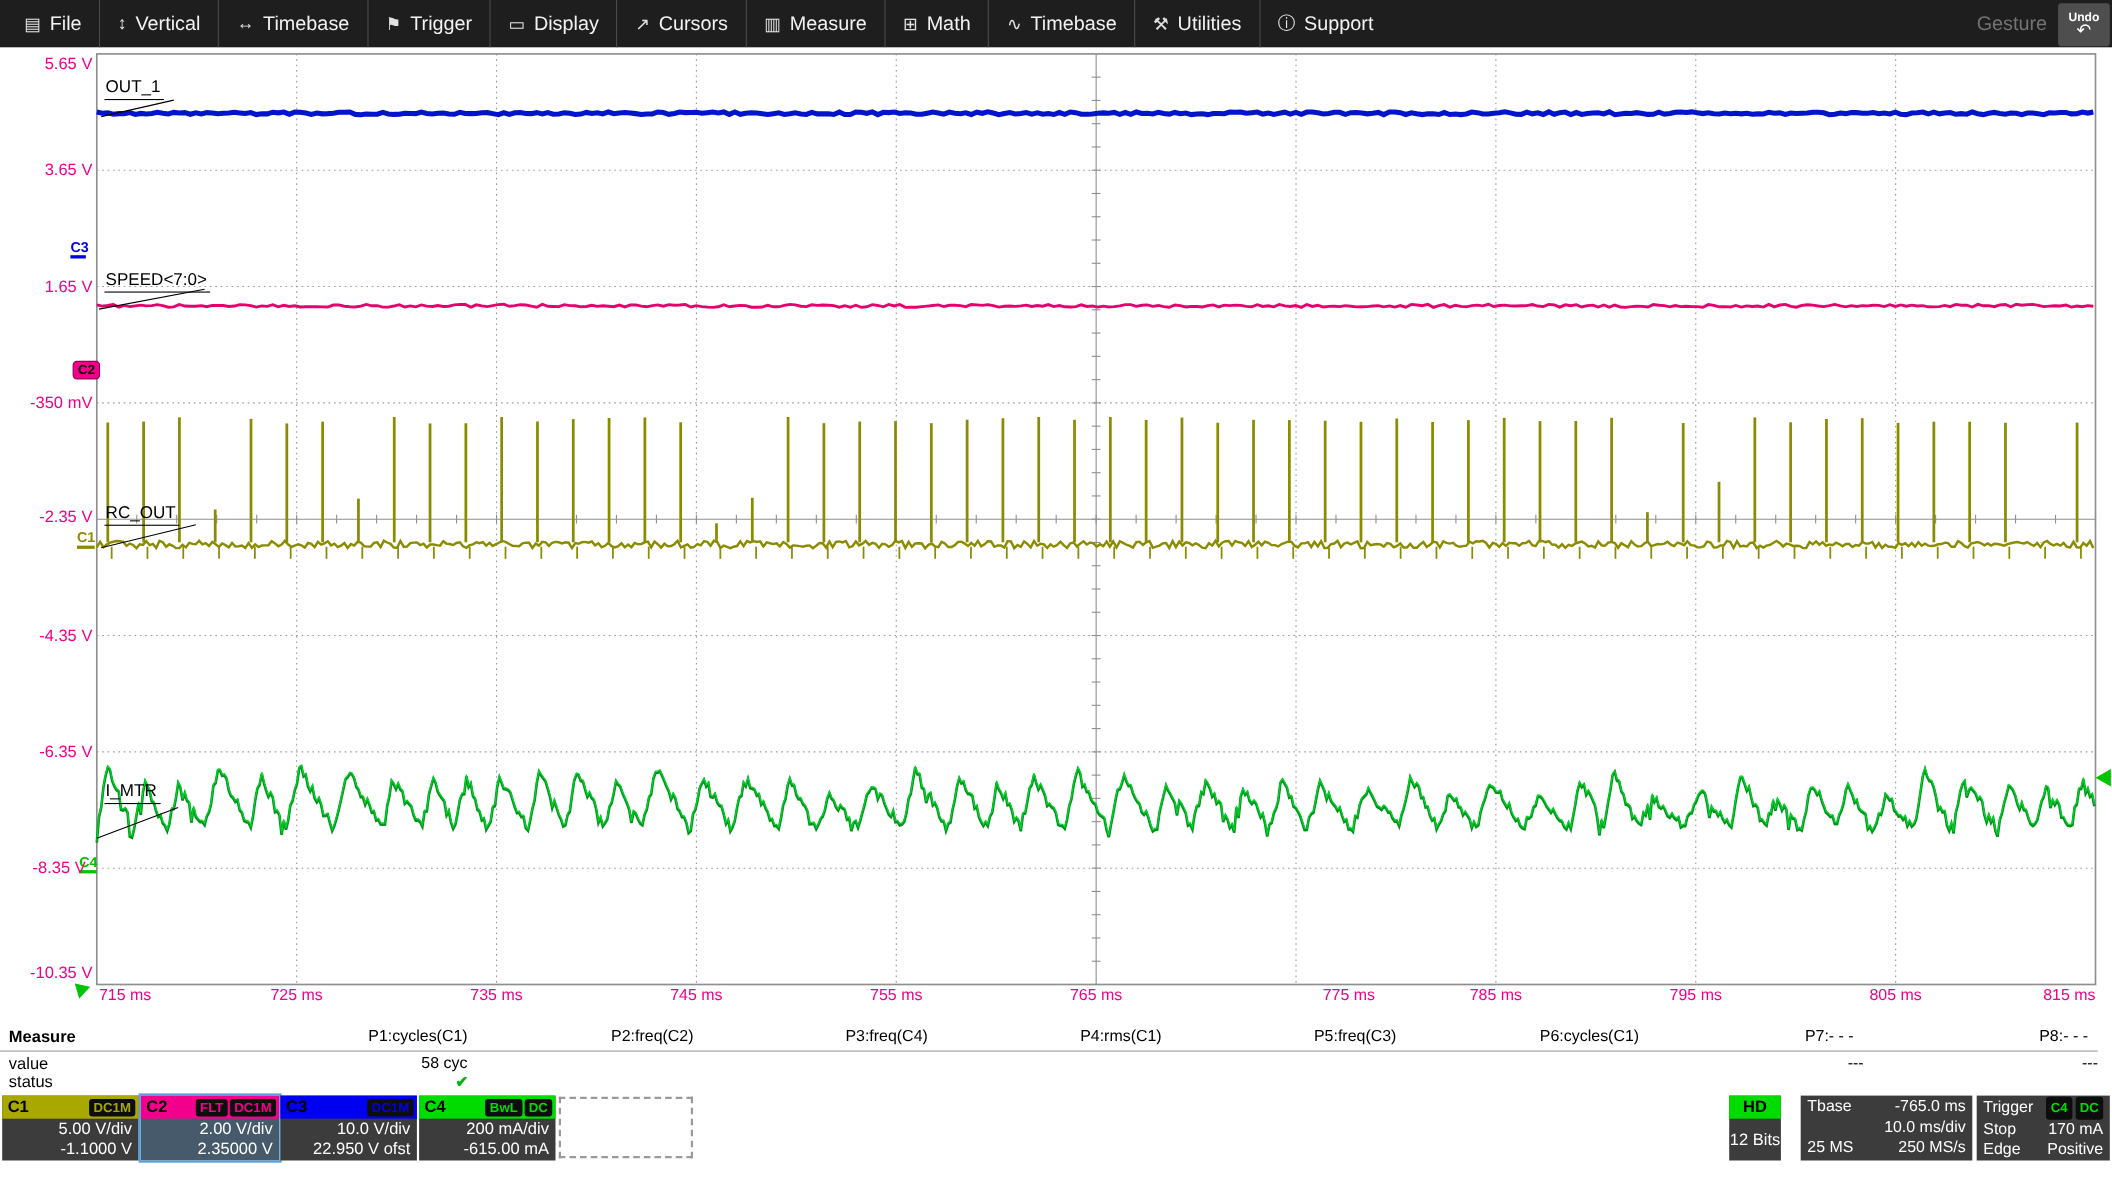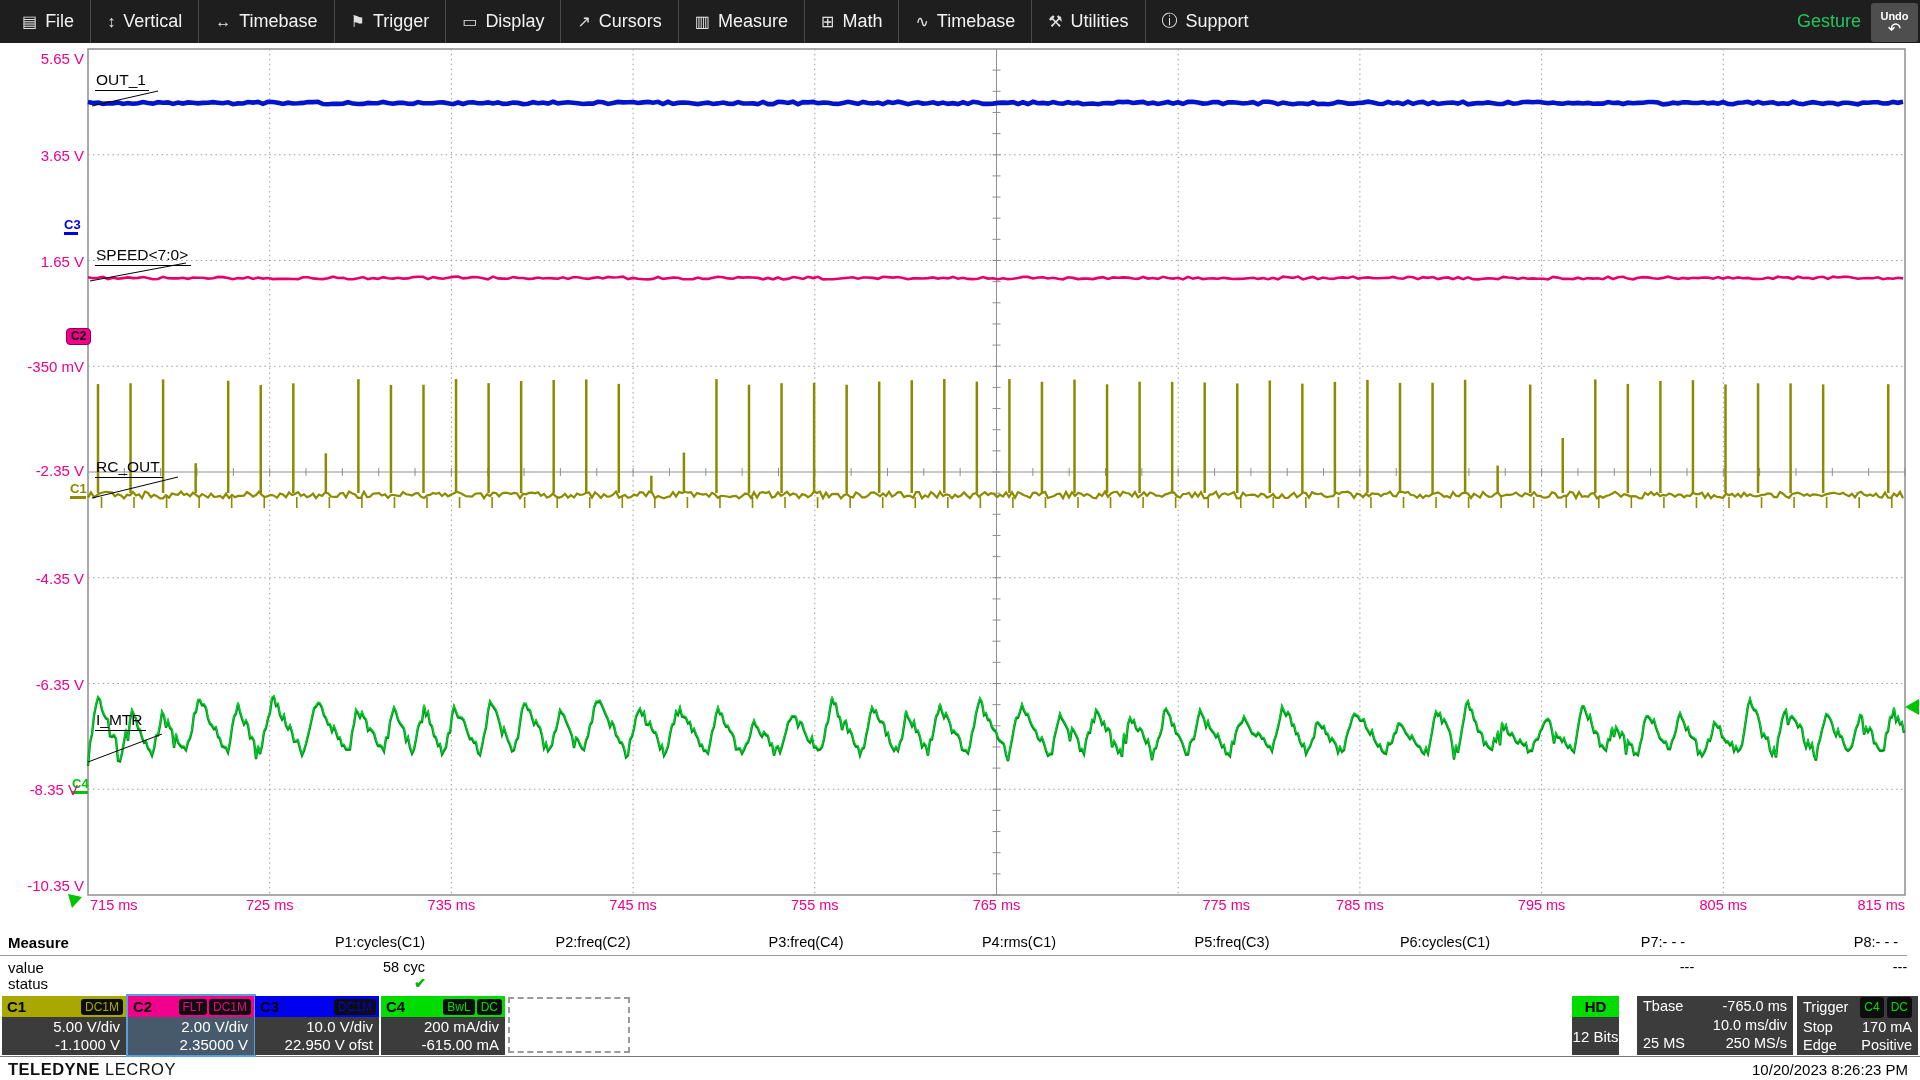--- a/index.html
+++ b/index.html
@@ -13,21 +13,21 @@
     position:absolute; left:0; top:0; width:1920px; height:43px;
     background:#1e1e1e; display:flex; align-items:stretch; color:#f2f2f2;
   }
   .menu-item {
     display:flex; align-items:center; padding:0 16px; font-size:18px;
     border-left:1px solid #4a4a4a; cursor:default; white-space:nowrap;
   }
   .menu-item:first-child { border-left:none; margin-left:6px; }
   .mi-icon { margin-right:8px; font-size:16px; opacity:.92; }
   #menu-right { margin-left:auto; display:flex; align-items:center; }
-  #gesture-label { font-size:18px; color:#22c55e; margin-right:10px; }
+  #gesture-label { font-size:18px; color:#737373; margin-right:10px; }
   #undo-btn {
     width:47px; height:39px; margin:2px 2px 0 0; background:#4e4e4e; border-radius:3px;
     display:flex; flex-direction:column; align-items:center; justify-content:center;
     color:#fff; font-size:11px; font-weight:bold; line-height:12px; cursor:pointer;
   }
   #undo-btn .u-arrow { font-size:16px; font-weight:normal; line-height:14px; }
   
   #plot-svg { position:absolute; left:0; top:0; pointer-events:none; }
   .vlabel {
     position:absolute; left:0; width:84px; text-align:right;
@@ -51,21 +51,21 @@
   .m-h { position:absolute; top:3px; font-size:14.5px; transform:translateX(-50%); white-space:nowrap; }
   .m-v { position:absolute; top:28px; font-size:14.5px; transform:translateX(-50%); white-space:nowrap; }
   .m-s { position:absolute; top:44px; font-size:14px; transform:translateX(-50%); color:#00b40a; font-weight:bold; }
   #m-sep { position:absolute; left:0; top:24px; width:1907px; height:1px; background:#9a9a9a; }
   
   .desc-box { position:absolute; top:996px; height:59px; background:#3c3c3c; }
   .desc-box.selected { outline:2px solid #58a0dc; background:#475a6b; }
   .desc-head { height:21px; display:flex; align-items:center; padding:0 3px; }
   .desc-id { font-size:15px; font-weight:bold; color:#000; margin-left:2px; }
   .desc-badges { margin-left:auto; display:flex; gap:2px; }
-  .badge { background:#0d0d0d; border-radius:3px; font-size:12px; font-weight:normal; padding:1px 4px; }
+  .badge { background:#0d0d0d; border-radius:3px; font-size:12px; font-weight:bold; padding:1px 4px; }
   .desc-body { padding:1px 6px 0 0; text-align:right; color:#fff; font-size:15px; line-height:18px; }
   #placeholder-box {
     position:absolute; top:997px; left:508px; width:122px; height:56px;
     border:2px dashed #9a9a9a; background:#fff;
   }
   .info-box { position:absolute; top:996px; height:59px; background:#3c3c3c; color:#fff; }
   #hd-box { left:1572px; width:47px; }
   #hd-head { height:21px; display:flex; align-items:center; justify-content:center; font-size:15px; font-weight:bold; color:#000; }
   #hd-body { height:38px; display:flex; align-items:center; justify-content:center; font-size:15px; }
   #tbase-box { left:1637px; width:156px; padding:1px 6px; }
@@ -459,26 +459,20 @@
     <div class="ib-row">
       <span>Stop</span>
       <span>170 mA</span>
     </div>
     <div class="ib-row">
       <span>Edge</span>
       <span>Positive</span>
     </div>
   </div>
 
-  <div id="footer">
-    <div id="brand">
-      <b>TELEDYNE</b><span> LECROY</span>
-    </div>
-    <div id="datetime">10/20/2023 8:26:23 PM</div>
-  </div>
 
 <div class="vlabel" style="top: 58px;">5.65 V</div>
     <div class="vlabel" style="top: 154.8px;">3.65 V</div>
     <div class="vlabel" style="top: 260.5px;">1.65 V</div>
     <div class="vlabel" style="top: 366.3px;">-350 mV</div>
     <div class="vlabel" style="top: 470px;">-2.35 V</div>
     <div class="vlabel" style="top: 577.8px;">-4.35 V</div>
     <div class="vlabel" style="top: 683.5px;">-6.35 V</div>
     <div class="vlabel" style="top: 789.3px; width: 78px;">-8.35 V</div>
     <div class="vlabel" style="top: 885px;">-10.35 V</div>

